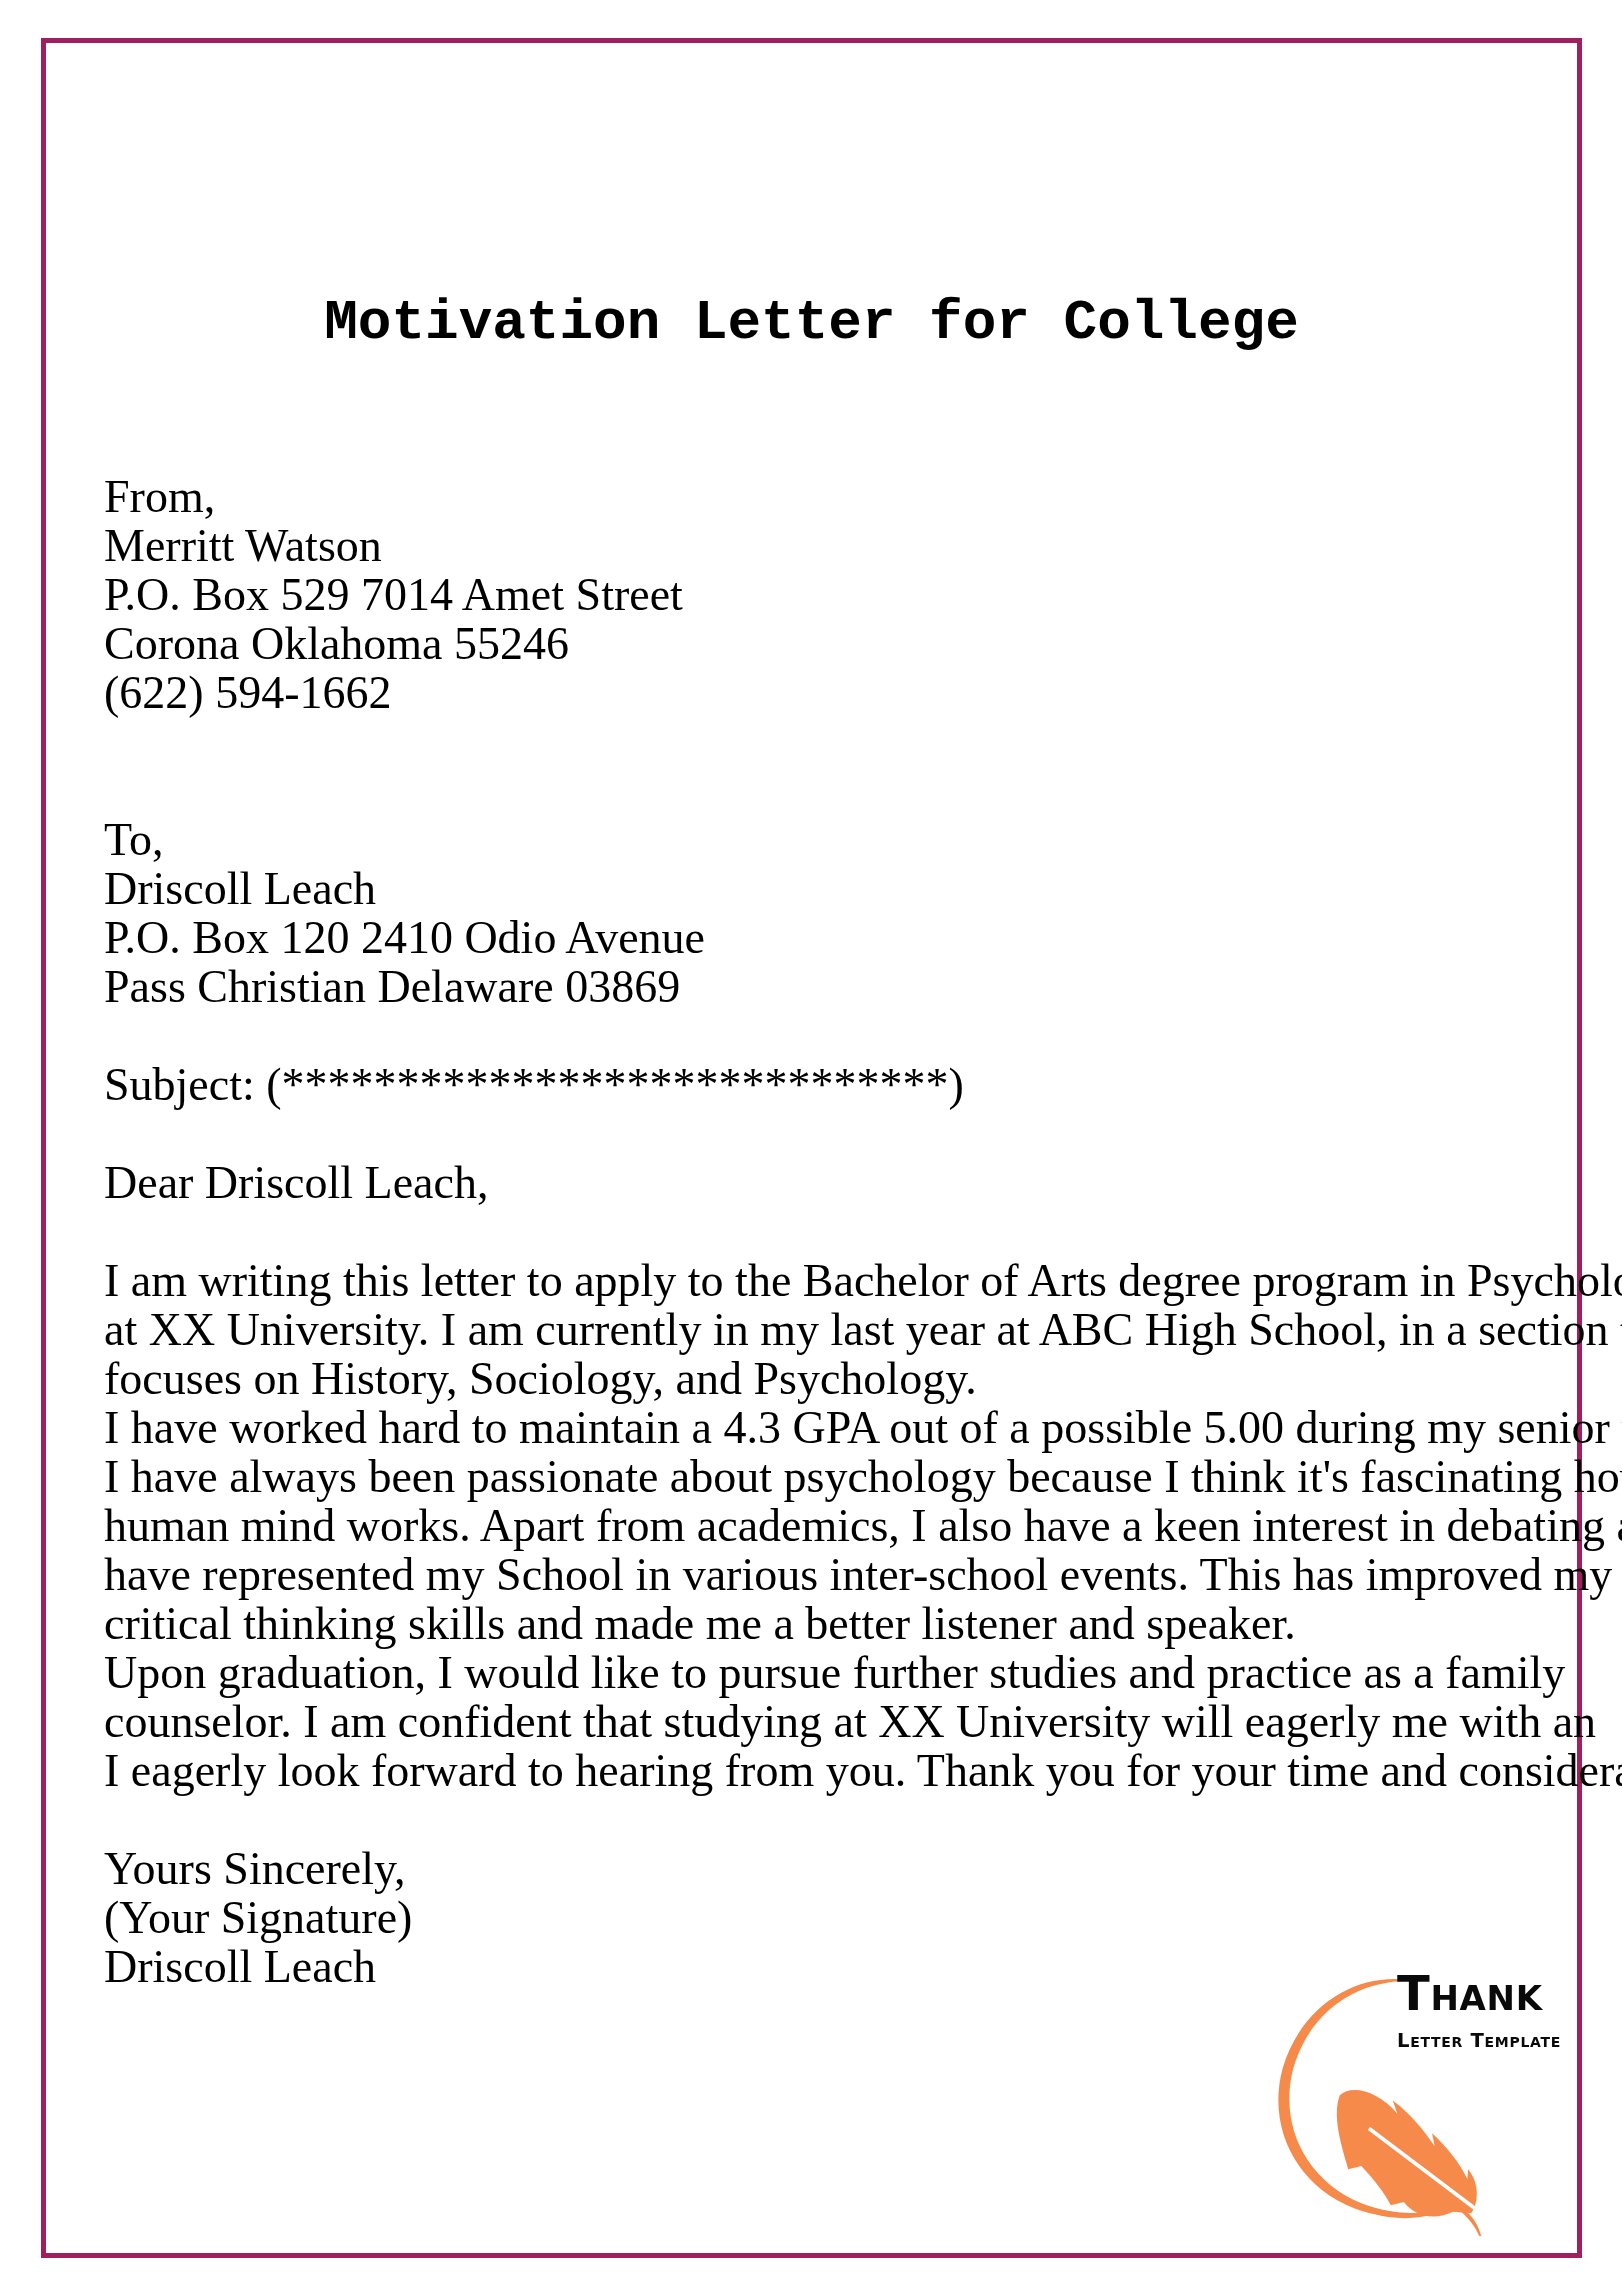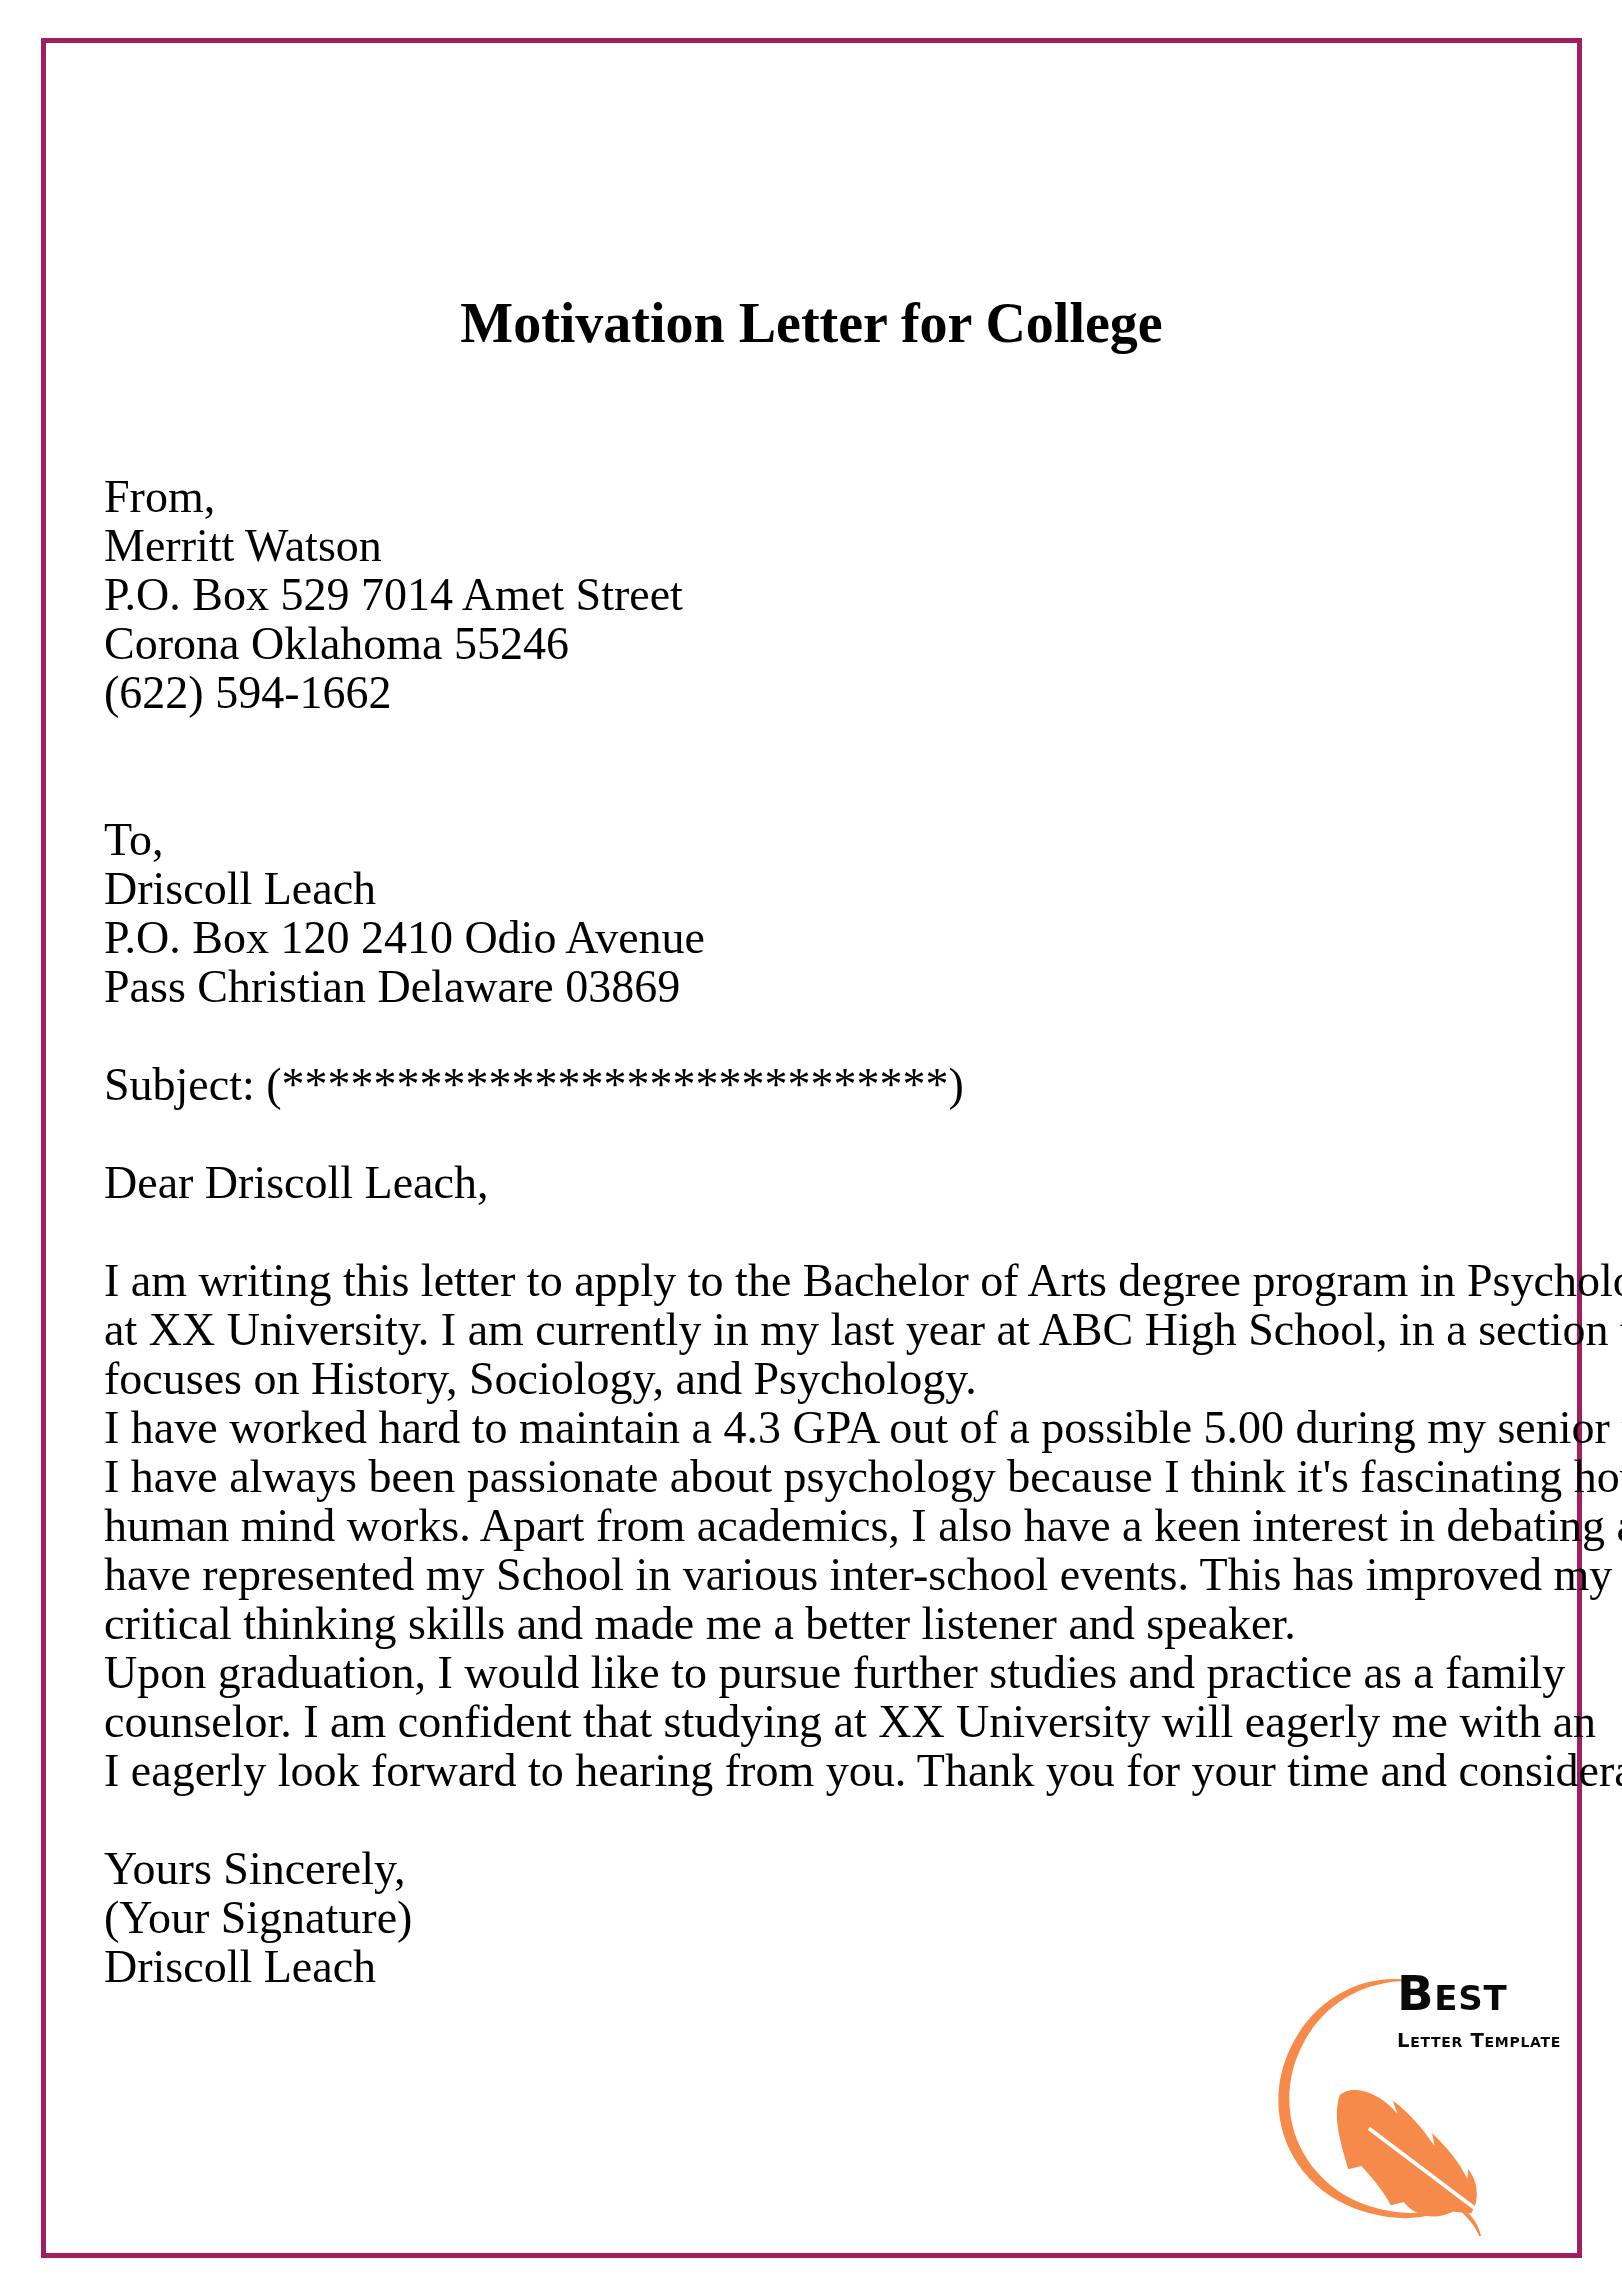--- a/index.html
+++ b/index.html
@@ -23,21 +23,21 @@
       height: 2220px;
       box-sizing: border-box;
       border: 5.9px solid #a01f5f;
     }
     .title {
       position: absolute;
       left: 41px;
       width: 1541px;
       top: 291px;
       text-align: center;
-      font-family: Liberation Serif, serif;
+      font-family: Liberation Mono, monospace;
       font-weight: bold;
       font-size: 56px;
       line-height: 65px;
       margin: 0;
       white-space: nowrap;
     }
     .letter {
       position: absolute;
       left: 88px;
       top: 472px;
@@ -151,16 +151,16 @@
 
     <path d="M 117 222 C 135 205, 175 215, 205 250 L 198 230 C 225 250, 245 275, 262 300
              L 258 280 C 280 300, 300 325, 312 350 L 313 335 C 330 355, 330 385, 318 402
              L 290 400 C 260 415, 230 405, 215 385 L 195 390 C 185 370, 170 352, 150 330
              L 130 335 C 120 300, 105 255, 117 222 Z" fill="#f58a4a"></path>
 
     <path d="M 300 398 C 315 410, 325 425, 330 437 L 333 437 C 330 423, 320 405, 305 394 Z" fill="#f58a4a"></path>
 
     <path d="M 163 270 L 335 400 L 331 404 L 160 275 Z" fill="#ffffff"></path>
   </svg>
-  <div class="logo-best">Best</div>
+  <div class="logo-best">Thank</div>
   <div class="logo-sub">Letter Template</div>
 </div>
 
 
 </body></html>

